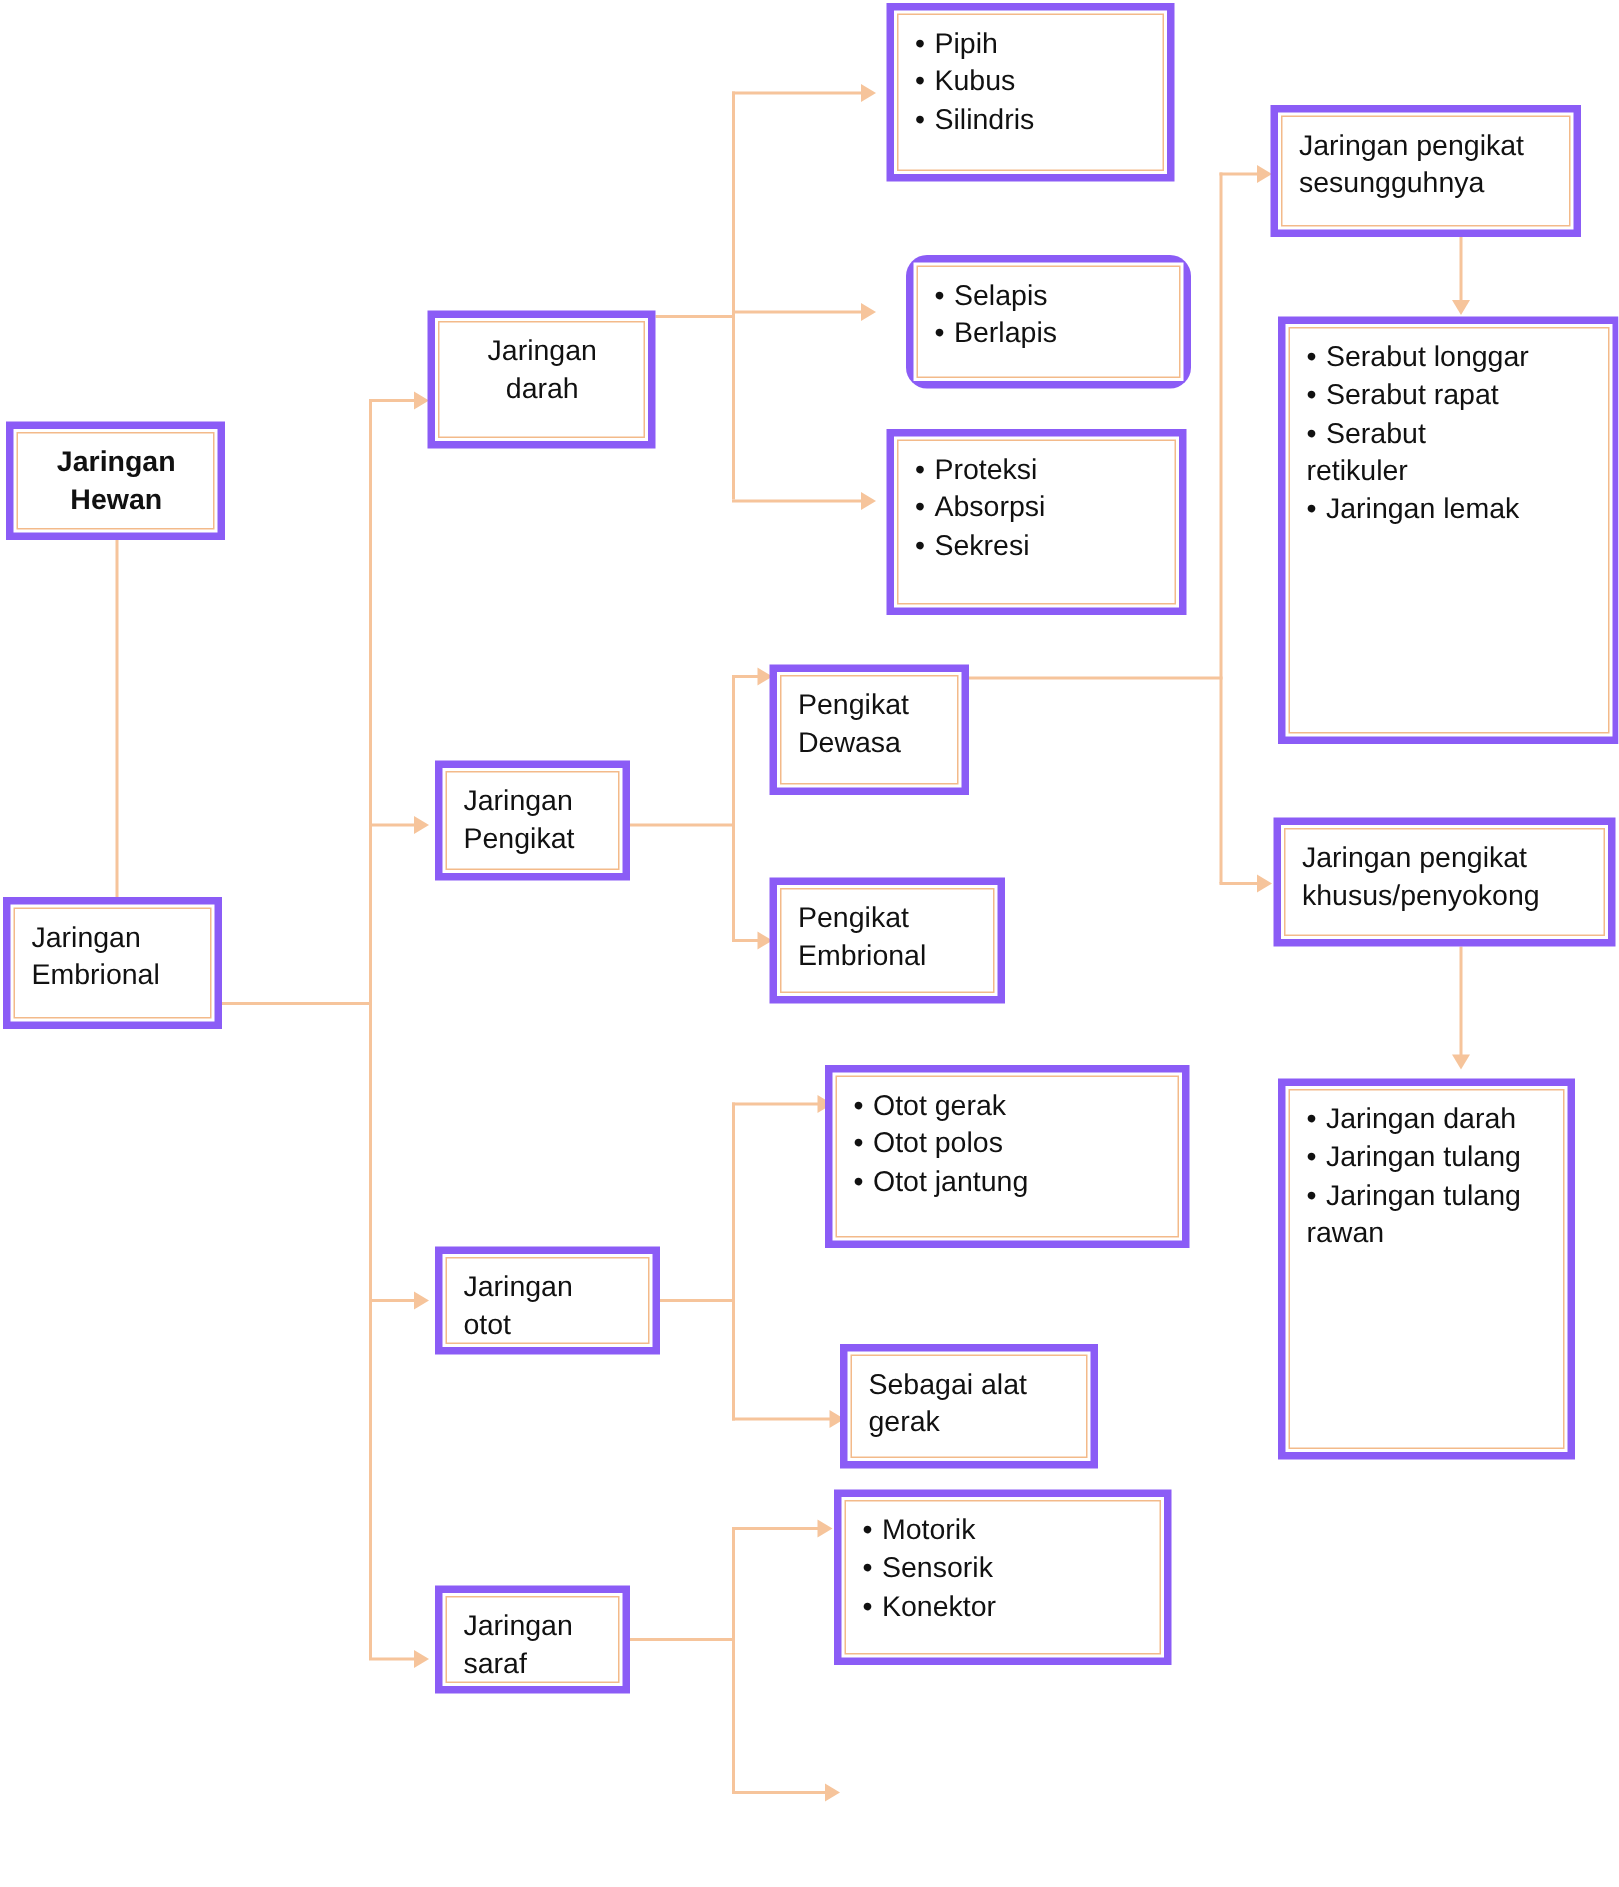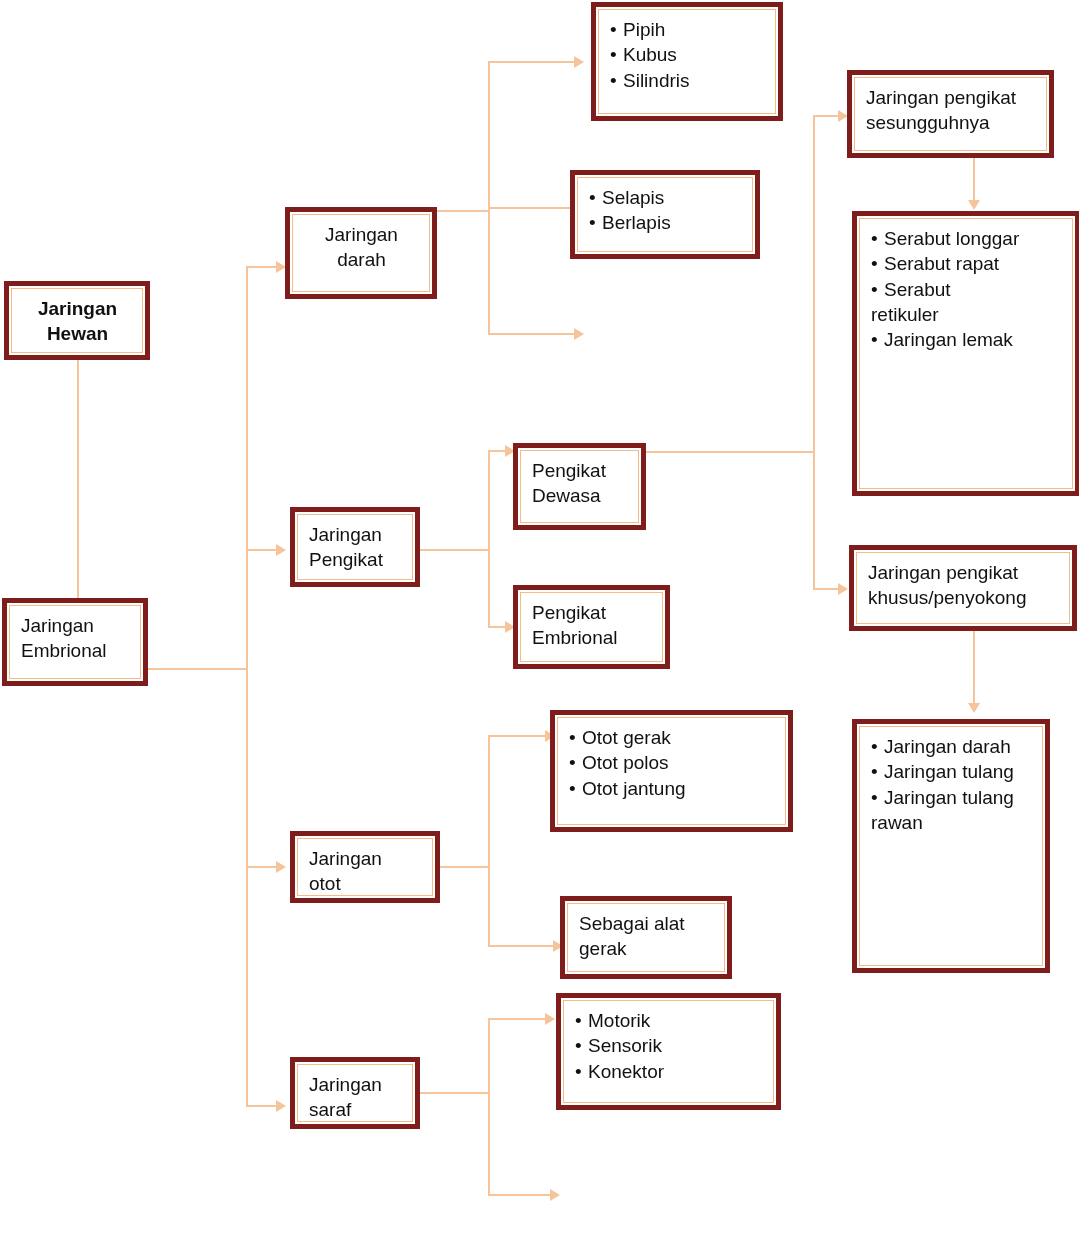--- a/index.html
+++ b/index.html
@@ -3,21 +3,21 @@
 <meta charset="utf-8">
 <style>
   html,body{margin:0;padding:0;background:#ffffff;}
   body{font-family:"Liberation Sans", sans-serif;}
   #canvas{position:relative;width:1079px;height:1258px;background:#ffffff;overflow:hidden;}
 
   
   .box{
     position:absolute;
     box-sizing:border-box;
-    background:#7f1d1d;
+    background:#8b5cf6;
     padding:5px;
   }
   .box > .mid{
     box-sizing:border-box;
     width:100%;height:100%;
     background:#ffffff;
     padding:2px;
   }
   .box > .mid > .inner{
     box-sizing:border-box;
@@ -194,31 +194,42 @@
         <div class="inner pad vtop">
       <ul class="bullets">
         <li>Pipih</li>
         <li>Kubus</li>
         <li>Silindris</li>
       </ul>
     </div>
       </div>
   </div>
 
-  <div class="box" style="left:570px;top:170px;width:190px;height:89px;">
+  <div class="box" style="left:604px;top:170px;width:190px;height:89px;border-radius:14px;">
     <div class="mid">
         <div class="inner pad vtop">
       <ul class="bullets">
         <li>Selapis</li>
         <li>Berlapis</li>
       </ul>
     </div>
       </div>
   </div>
 
+  <div class="box" style="left:591px;top:286px;width:200px;height:124px;">
+    <div class="mid">
+        <div class="inner pad vtop">
+      <ul class="bullets">
+        <li>Proteksi</li>
+        <li>Absorpsi</li>
+        <li>Sekresi</li>
+      </ul>
+    </div>
+      </div>
+  </div>
 
   <div class="box" style="left:513px;top:443px;width:133px;height:87px;">
     <div class="mid">
         <div class="inner pad vcenter">
       <span class="ln">Pengikat</span>
       <span class="ln">Dewasa</span>
     </div>
       </div>
   </div>
 

